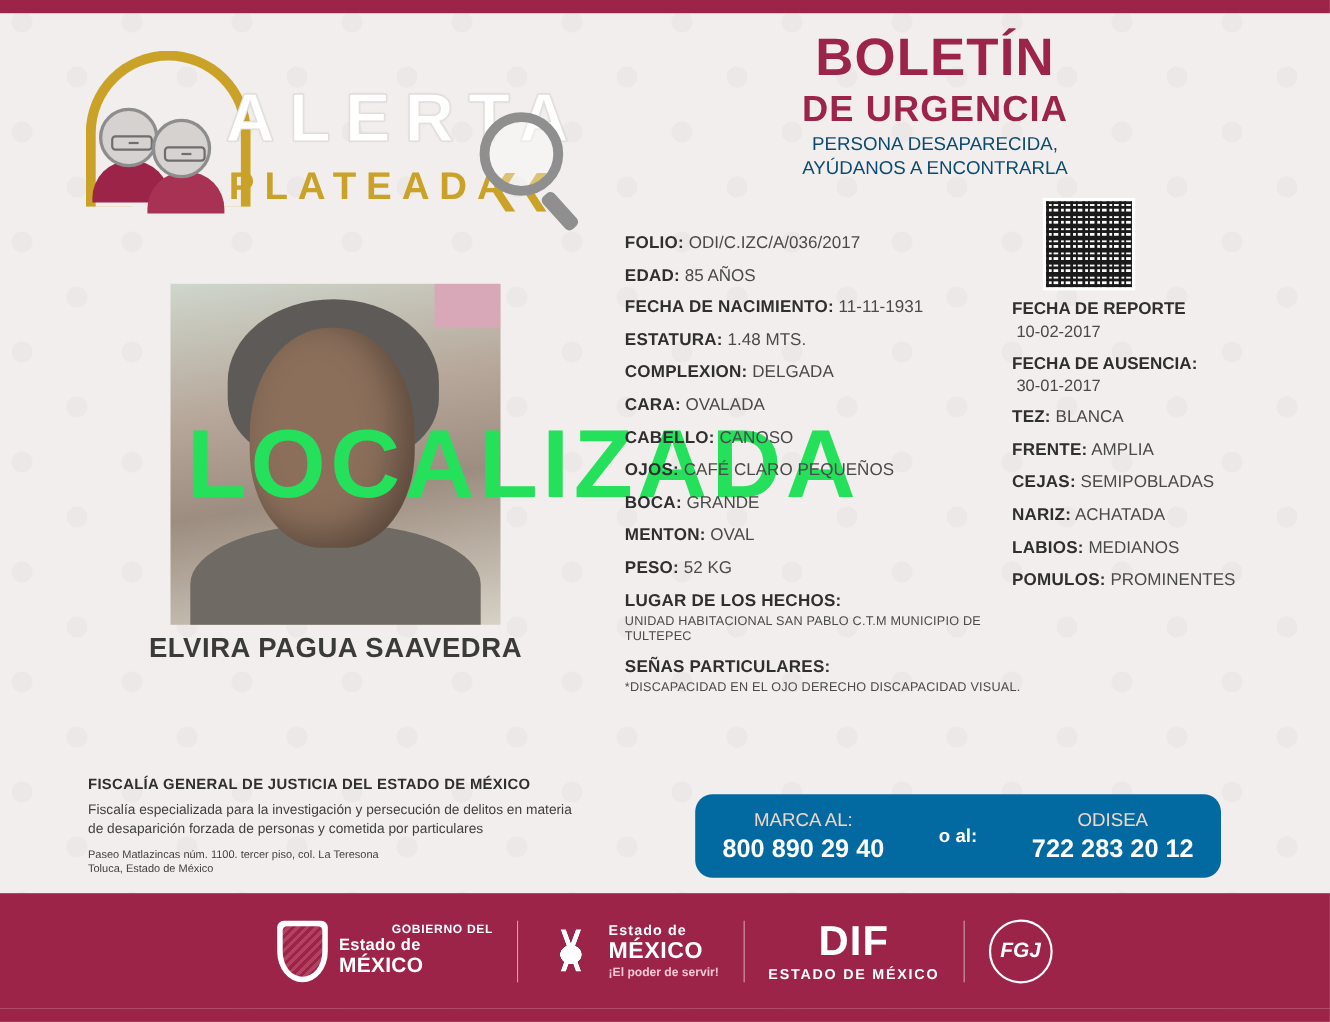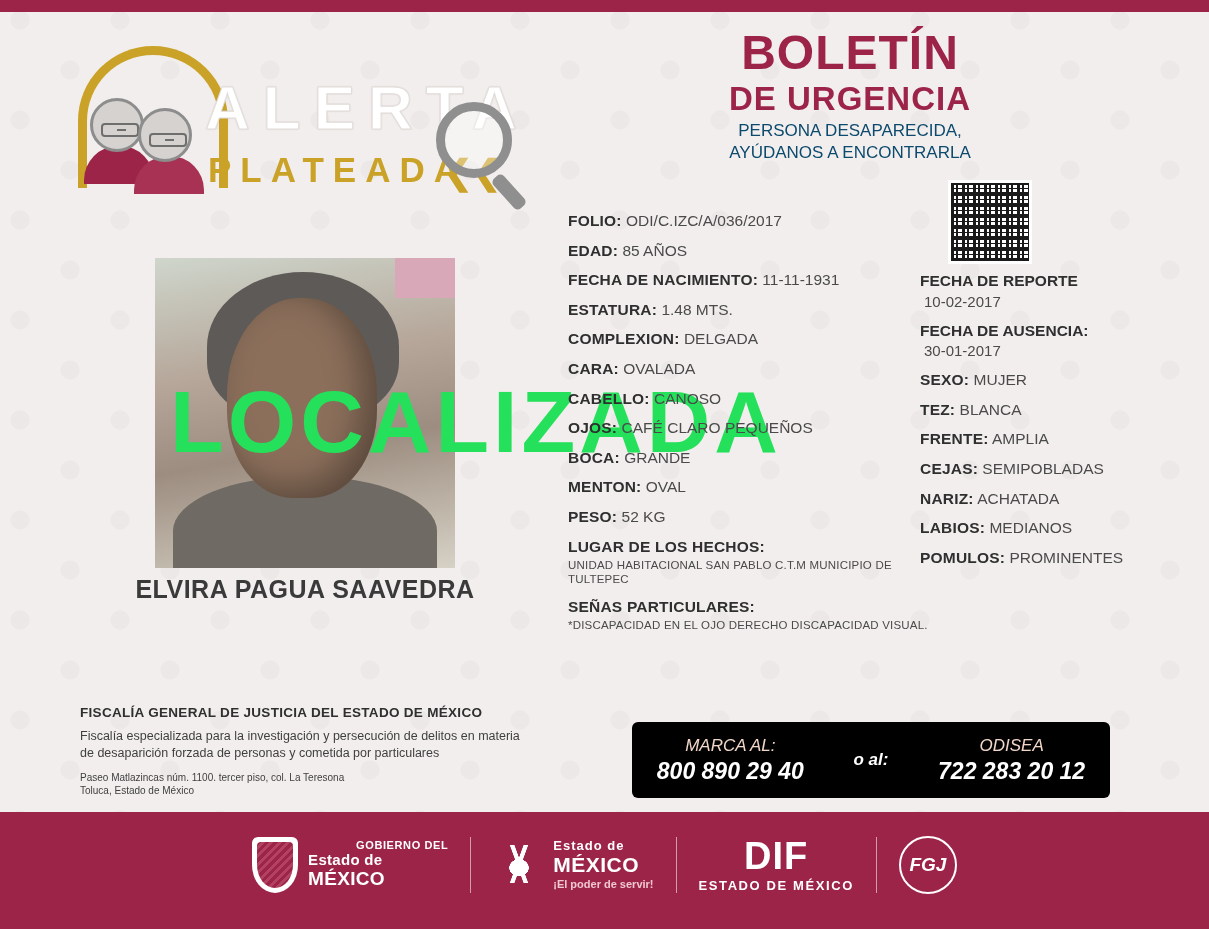--- a/index.html
+++ b/index.html
@@ -164,22 +164,22 @@
   .rep-val { font-size: 15px; color: #4a4a4a; margin-top: 2px; margin-left: 4px; }
   
   .fiscalia {
     position: absolute; left: 80px; top: 705px; width: 540px;
   }
   .fisc-title { font-size: 13.5px; font-weight: bold; color: #2f2f2f; letter-spacing: 0.3px; }
   .fisc-desc { font-size: 12.5px; color: #3f3f3f; margin-top: 8px; line-height: 1.35; }
   .fisc-addr { font-size: 10px; color: #3f3f3f; margin-top: 9px; line-height: 1.35; }
   .phonebox {
     position: absolute; left: 632px; top: 722px; width: 478px; height: 76px;
-    background: #000000; border-radius: 6px; color: #ffffff;
-    display: flex; align-items: center; justify-content: space-around; font-style: italic;
+    background: #0369a1; border-radius: 16px; color: #ffffff;
+    display: flex; align-items: center; justify-content: space-around;
   }
   .pb-col { text-align: center; line-height: 1.15; }
   .pb-label { font-size: 17px; font-weight: normal; color: #f2d7c9; }
   .pb-number { font-size: 23px; font-weight: bold; margin-top: 3px; }
   .pb-o { font-size: 17px; font-weight: bold; }
   
   .bottom-bar {
     position: absolute; left: 0; top: 812px; width: 1209px; height: 105px;
     background: #9d2449;
   }
@@ -332,24 +332,20 @@
   <div class="col-right">
     <div class="row">
       <div class="rep-title">FECHA DE REPORTE</div>
       <div class="rep-val">10-02-2017</div>
     </div>
     <div class="row">
       <div class="rep-title">FECHA DE AUSENCIA:</div>
       <div class="rep-val">30-01-2017</div>
     </div>
     <div class="row">
-      <span class="lbl">SEXO:</span>
-      <span class="val">MUJER</span>
-    </div>
-    <div class="row">
       <span class="lbl">TEZ:</span>
       <span class="val">BLANCA</span>
     </div>
     <div class="row">
       <span class="lbl">FRENTE:</span>
       <span class="val">AMPLIA</span>
     </div>
     <div class="row">
       <span class="lbl">CEJAS:</span>
       <span class="val">SEMIPOBLADAS</span>

